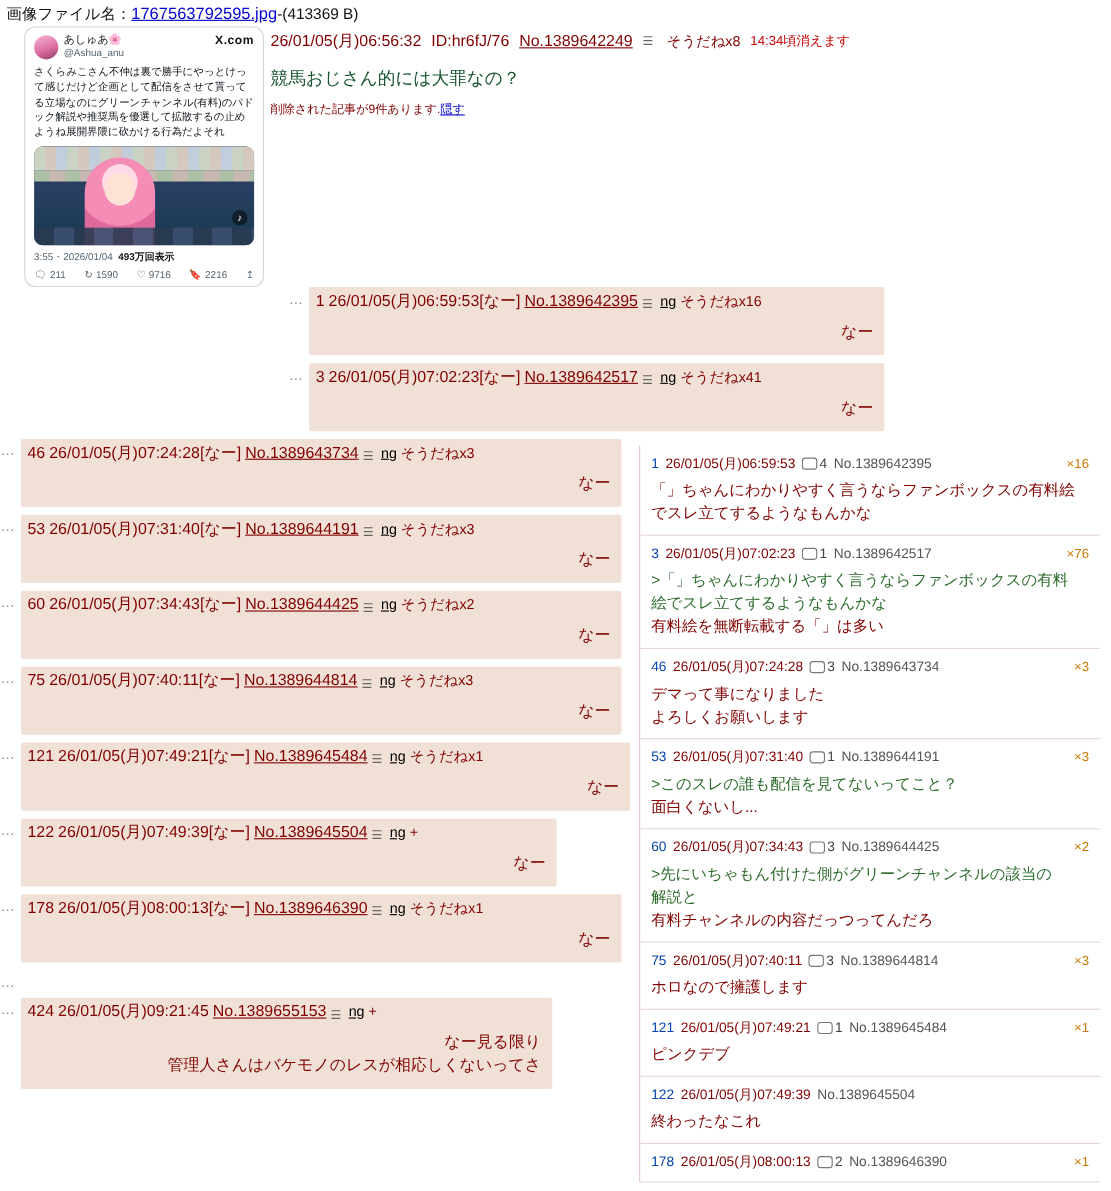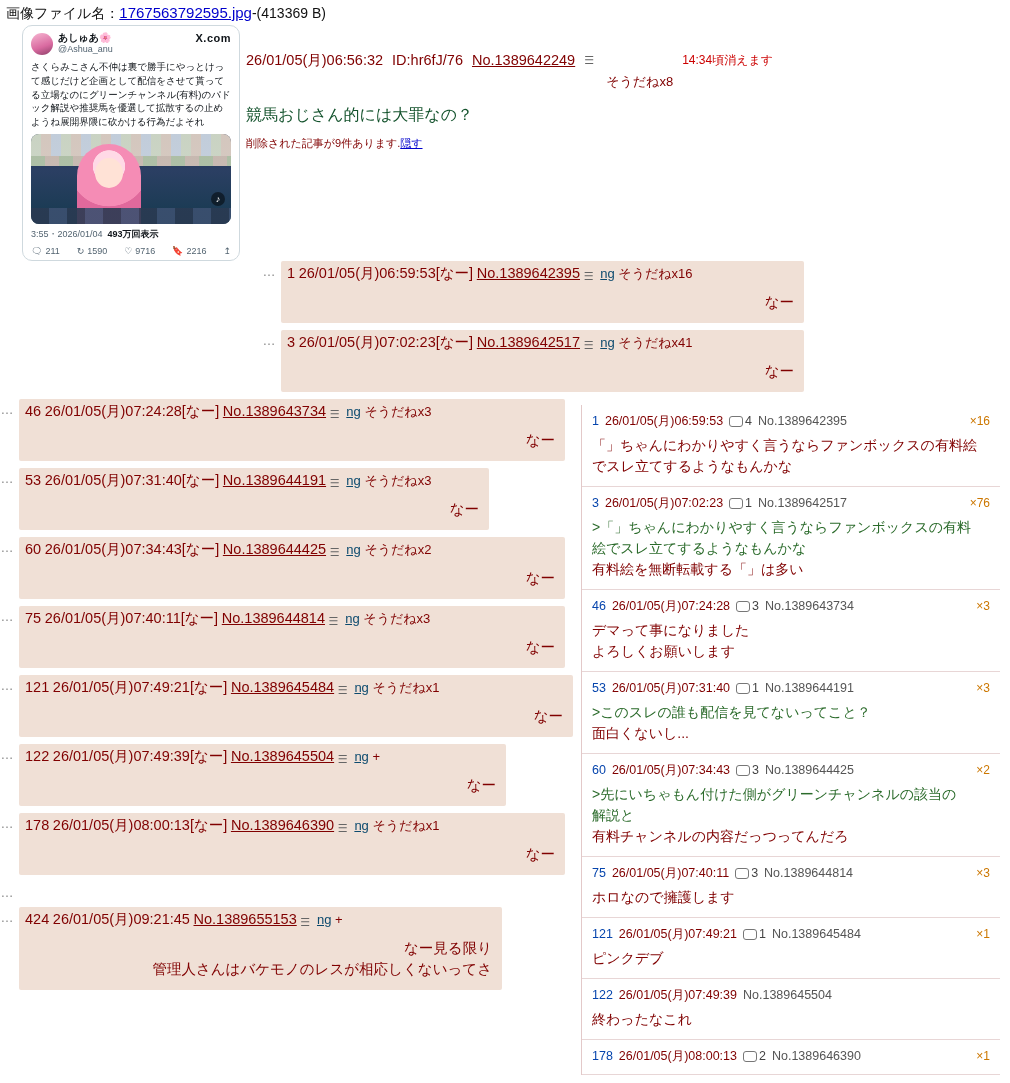--- a/index.html
+++ b/index.html
@@ -28,21 +28,21 @@
     font-size:10px;color:#0f1419;
     box-sizing:border-box;
   }
   .tw-head{display:flex;align-items:flex-start;gap:5px;}
   .avatar{
     width:22px;height:22px;border-radius:50%;
     background:linear-gradient(160deg,#f7b7d2 0%,#d96aa0 60%,#8b3e66 100%);
     flex:none;margin-top:1px;
   }
   .tw-names{flex:1;line-height:1.15;}
-  .tw-name{font-weight:bold;font-size:10px;color:#0f1419;}
+  .tw-name{font-weight:normal;font-size:10px;color:#0f1419;}
   .tw-handle{font-size:9px;color:#536471;}
   .tw-logo{font-size:11px;font-weight:bold;color:#0f1419;letter-spacing:.5px;}
   .tw-text{font-size:9.5px;line-height:1.45;color:#0f1419;margin:5px 0 5px 0;}
   .tw-media{
     position:relative;height:90px;border-radius:8px;overflow:hidden;
     background:linear-gradient(180deg,#1b2b4a 0%,#2b3f63 40%,#163a4f 100%);
   }
   .tw-media .strip{
     position:absolute;left:0;top:0;width:100%;height:22px;
     background:repeating-linear-gradient(90deg,#e8f0d8 0 10px,#f4e2d2 10px 20px,#dfe9f3 20px 30px);
@@ -71,21 +71,21 @@
     background:rgba(0,0,0,.5);color:#fff;font-size:9px;text-align:center;line-height:14px;
   }
   .tw-meta{font-size:9px;color:#536471;margin:4px 0 3px 0;}
   .tw-meta b{color:#0f1419;}
   .tw-actions{display:flex;justify-content:space-between;align-items:center;color:#536471;font-size:9px;padding-top:2px;}
   .tw-actions span{display:flex;align-items:center;gap:3px;}
 
   
   .posthead{color:#800000;font-size:14.5px;white-space:nowrap;}
   .menu-icon{display:inline-block;width:13px;vertical-align:-2px;color:#666;font-size:11px;letter-spacing:0;}
-  .soudane{color:#800000;margin-top:44px;}
+  .soudane{color:#800000;}
   .op-area{flex:1;padding-top:4px;}
   .op-line{display:flex;align-items:center;gap:9px;}
   .disappear{color:#cc0000;font-size:12px;}
   .op-body{font-size:16px;color:#14532d;margin:14px 16px 10px 0;}
   .deleted-note{font-size:11px;color:#800000;}
   .deleted-note a{color:#0000cc;}
 
   
   .reply{
     display:flex;align-items:flex-start;gap:5px;
@@ -93,21 +93,21 @@
   }
   .dots{color:#888;font-size:13px;padding-top:3px;width:14px;flex:none;text-align:center;}
   .rbody{
     background:#f0e0d6;
     border-radius:2px;
     padding:3px 10px 10px 6px;
     box-sizing:border-box;
   }
   .rbody .line1{white-space:nowrap;}
   .rtext{margin-top:9px;padding-left:26px;font-size:14.5px;color:#800000;line-height:1.45;text-align:right;}
-  .ng{color:#0c4a6e;text-decoration:underline;}
+  .ng{color:#000000;text-decoration:underline;}
   .plus{color:#800000;}
 
   
   .indent{margin-left:262px;}
 
   
   .columns{display:flex;align-items:flex-start;}
   .leftcol{width:573px;flex:none;padding-left:0;}
   .rightcol{
     width:418px;flex:none;margin-left:8px;margin-top:6px;
@@ -219,21 +219,21 @@
         <div class="dots">…</div>
         <div class="rbody" style="width:546px">
           <div class="line1"><span class="posthead num">46</span> <span class="posthead">26/01/05(月)07:24:28</span><span class="posthead">[なー]</span> <a class="posthead" href="#">No.1389643734</a> <span class="menu-icon">☰</span> <a class="ng" href="#">ng</a> <span class="soudane">そうだねx3</span></div>
           <div class="rtext">
             <div>なー</div>
           </div>
         </div>
       </div>
       <div class="reply">
         <div class="dots">…</div>
-        <div class="rbody" style="width:470px">
+        <div class="rbody" style="width:546px">
           <div class="line1"><span class="posthead num">53</span> <span class="posthead">26/01/05(月)07:31:40</span><span class="posthead">[なー]</span> <a class="posthead" href="#">No.1389644191</a> <span class="menu-icon">☰</span> <a class="ng" href="#">ng</a> <span class="soudane">そうだねx3</span></div>
           <div class="rtext">
             <div>なー</div>
           </div>
         </div>
       </div>
       <div class="reply">
         <div class="dots">…</div>
         <div class="rbody" style="width:546px">
           <div class="line1"><span class="posthead num">60</span> <span class="posthead">26/01/05(月)07:34:43</span><span class="posthead">[なー]</span> <a class="posthead" href="#">No.1389644425</a> <span class="menu-icon">☰</span> <a class="ng" href="#">ng</a> <span class="soudane">そうだねx2</span></div>

